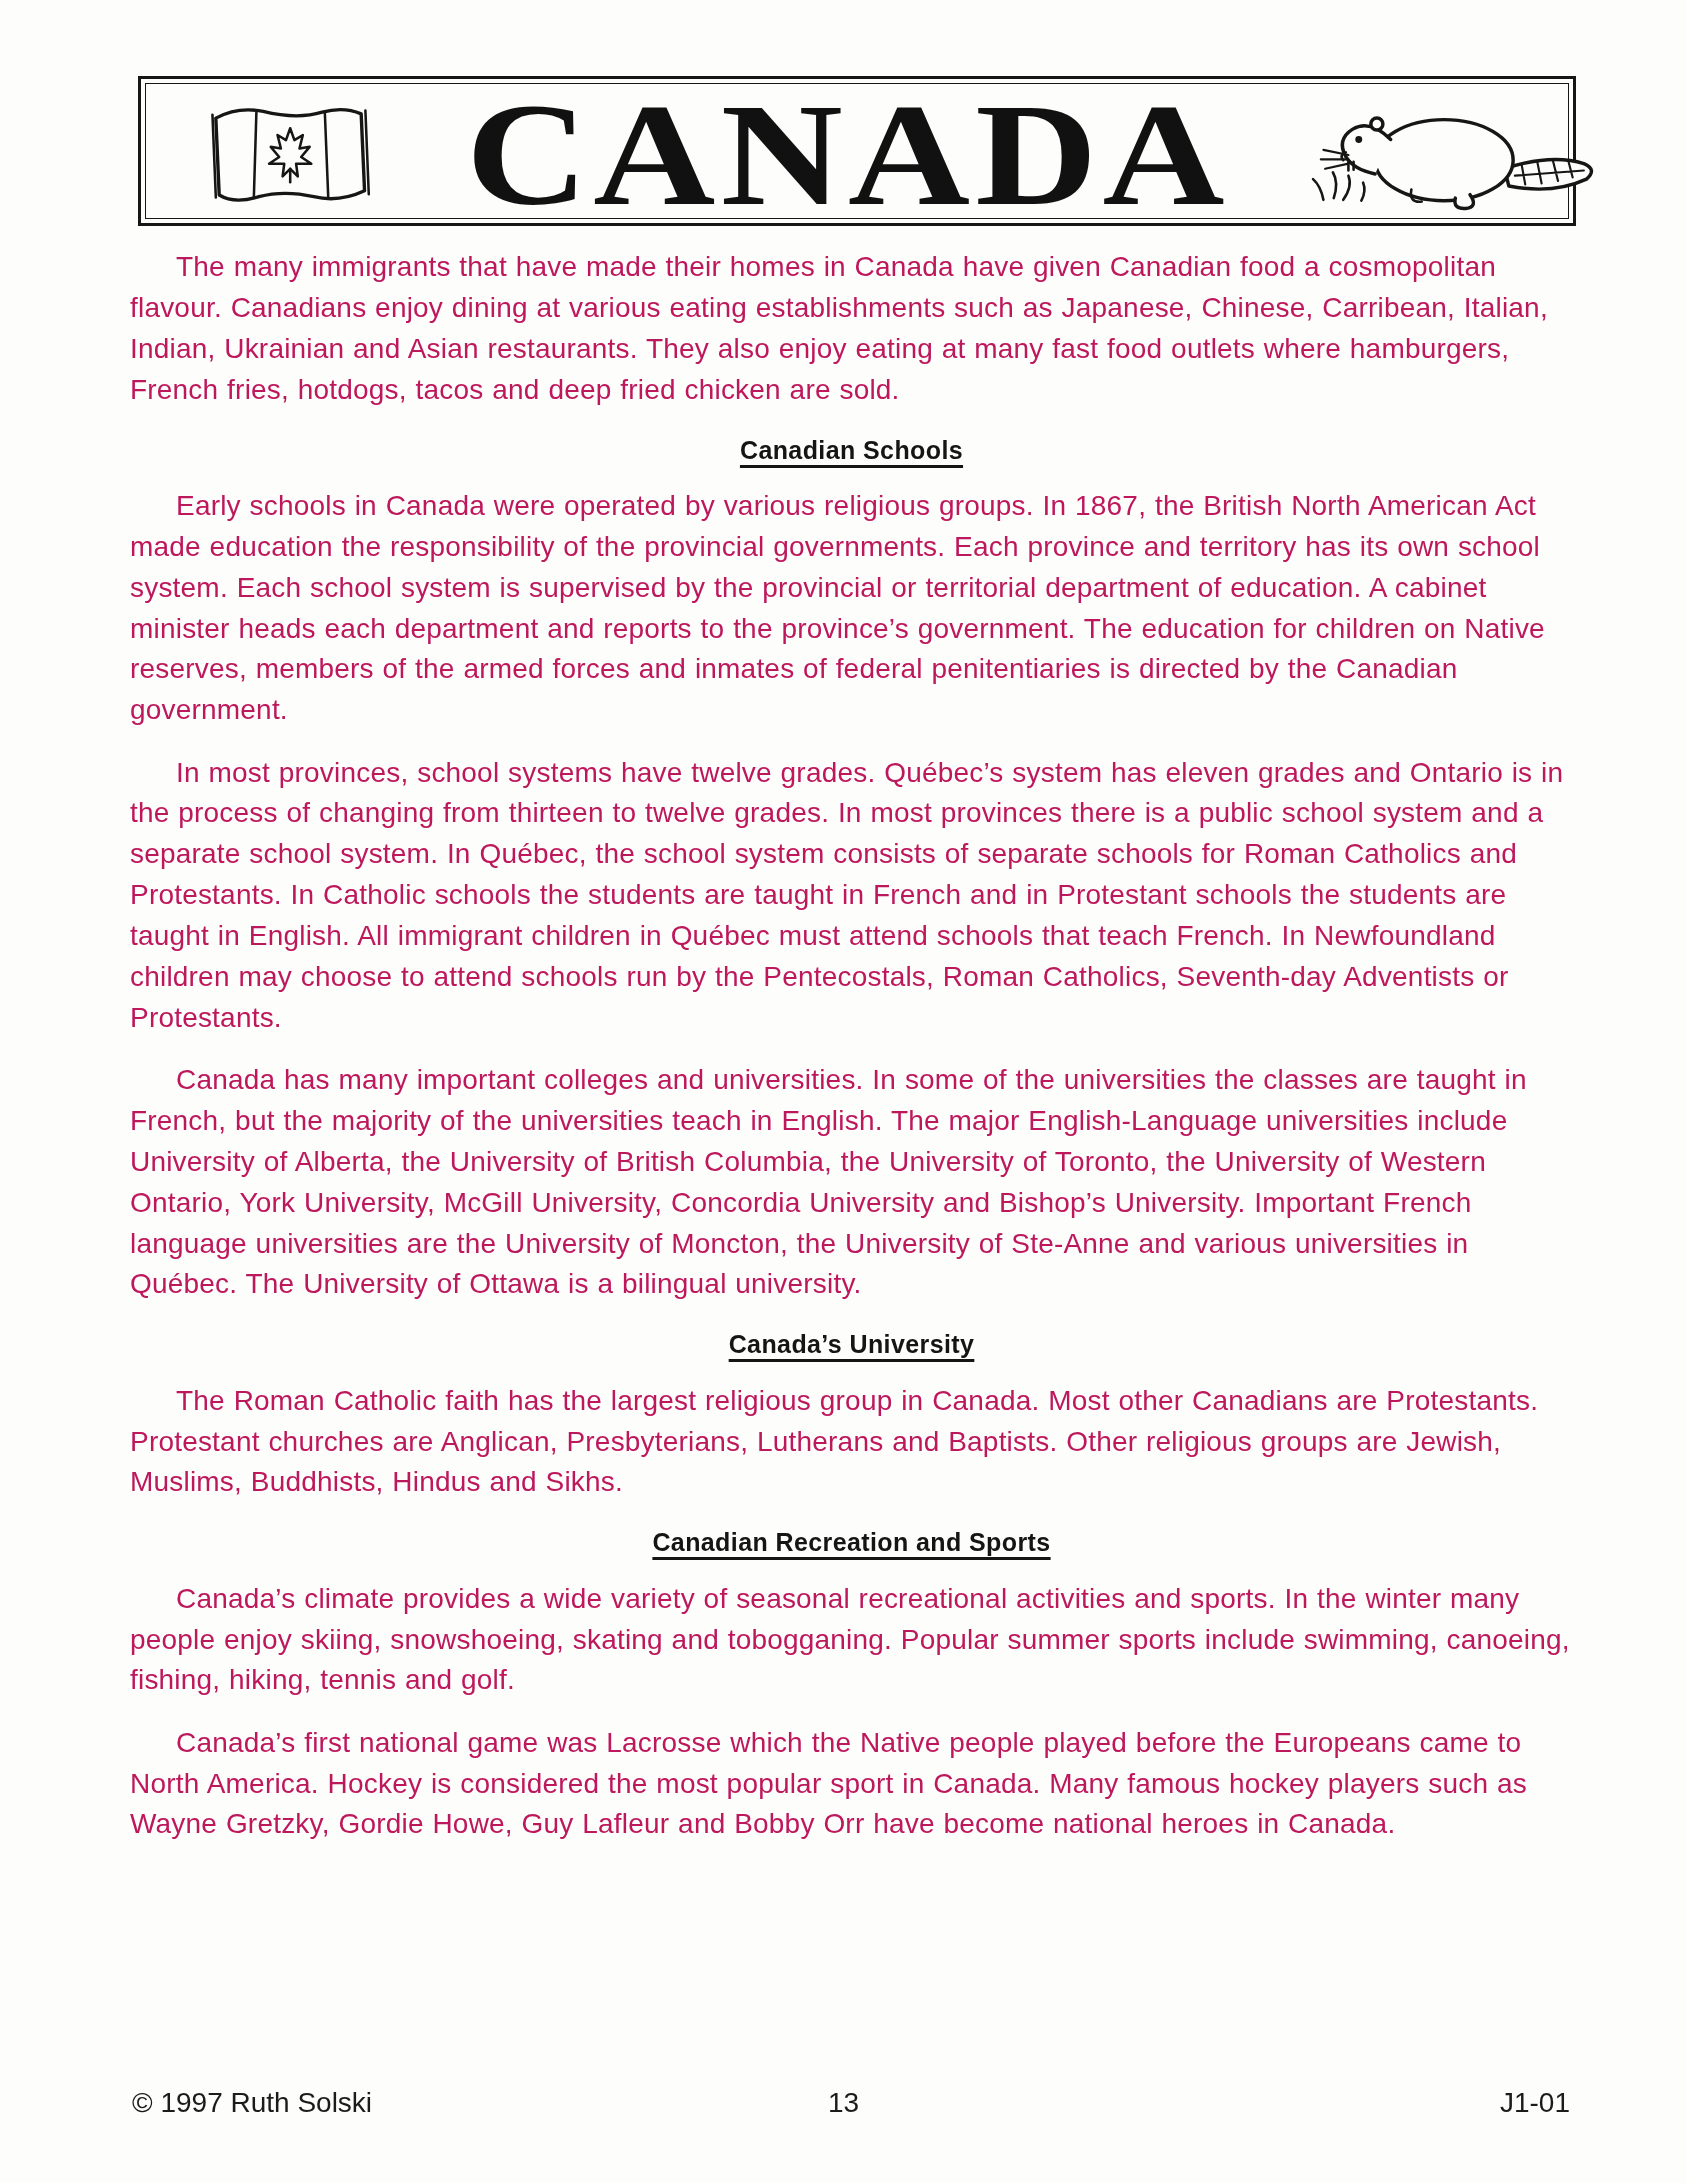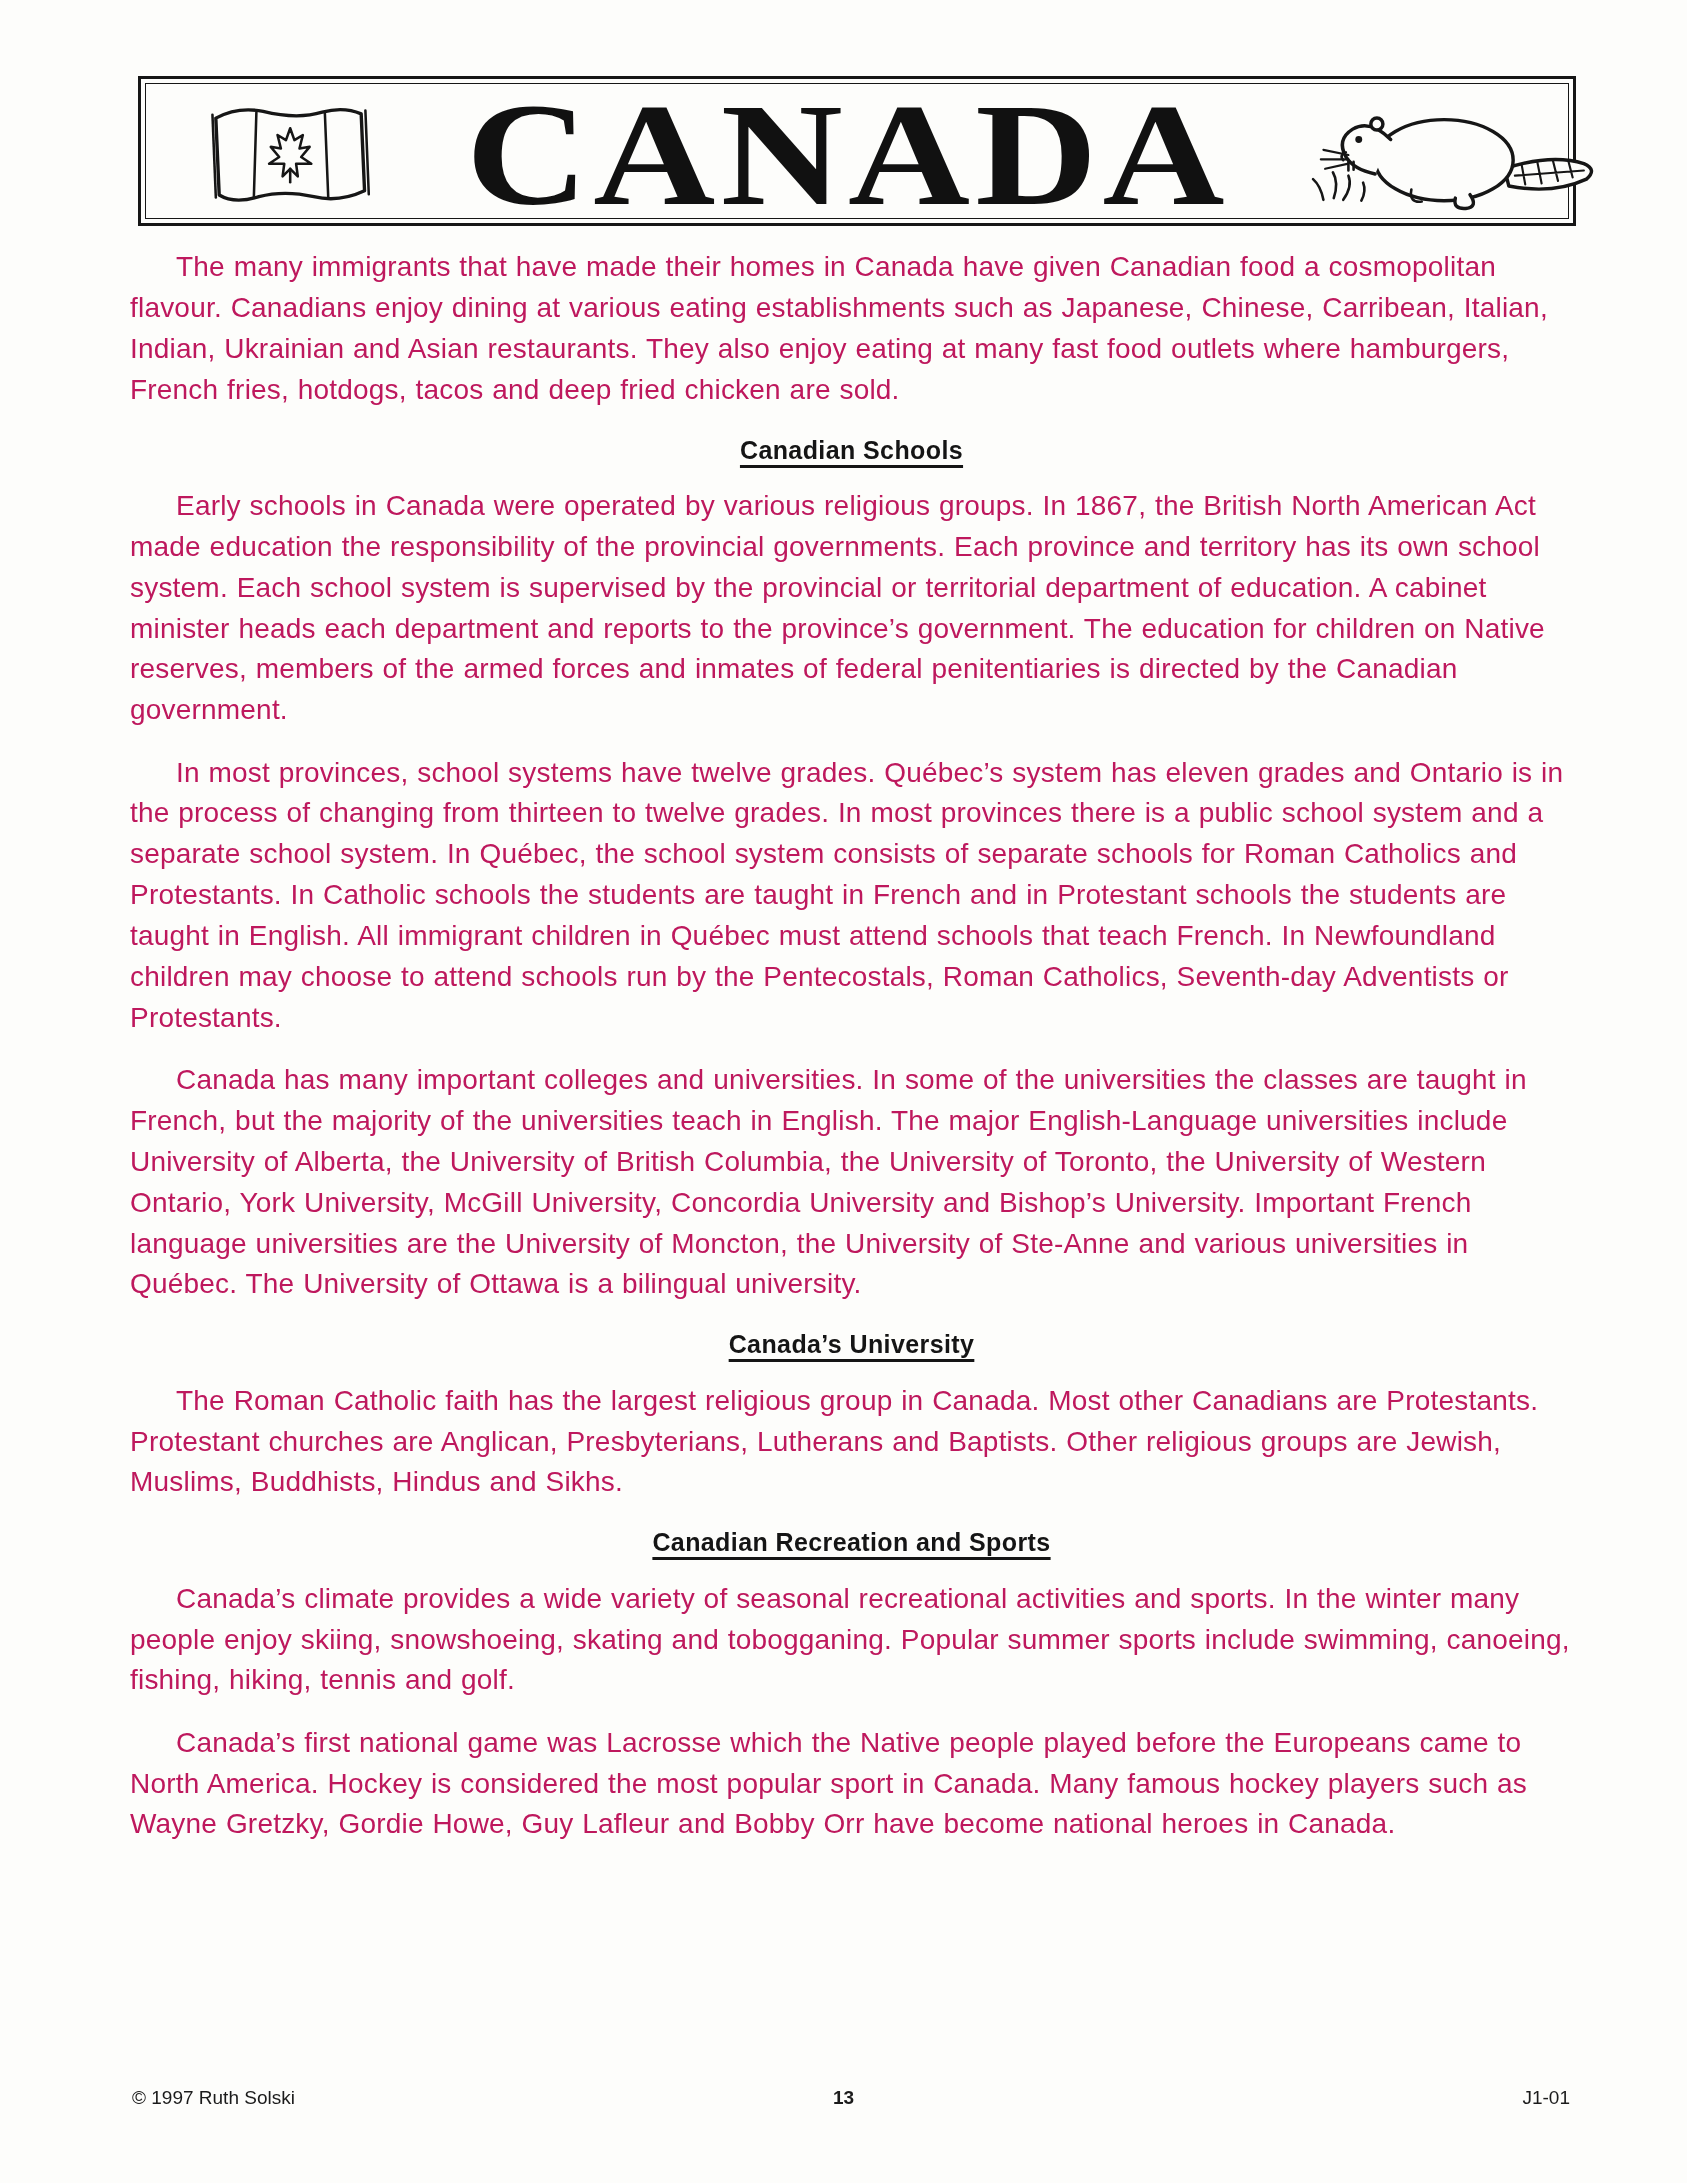--- a/index.html
+++ b/index.html
@@ -72,24 +72,24 @@
     text-decoration:underline;
     text-decoration-thickness:2.5px;
     text-underline-offset:5.8px;
     margin:25px 0 21.4px 0;
     color:#151515;
   }
 
   
   .footer {
     position:absolute; left:0; right:0; bottom:63px; height:33px;
-    font-size:19px; color:#1b1b1b;
+    font-size:28px; color:#1b1b1b;
   }
   .footer .copyright { position:absolute; left:132px; }
-  .footer .pageno    { position:absolute; left:50%; transform:translateX(-50%);font-weight:bold; }
+  .footer .pageno    { position:absolute; left:50%; transform:translateX(-50%); }
   .footer .doccode   { position:absolute; right:117px; }
 </style>
 </head>
 <body>
 
 <div class="page">
 
   <div class="banner">
     <div class="banner-inner">
 

